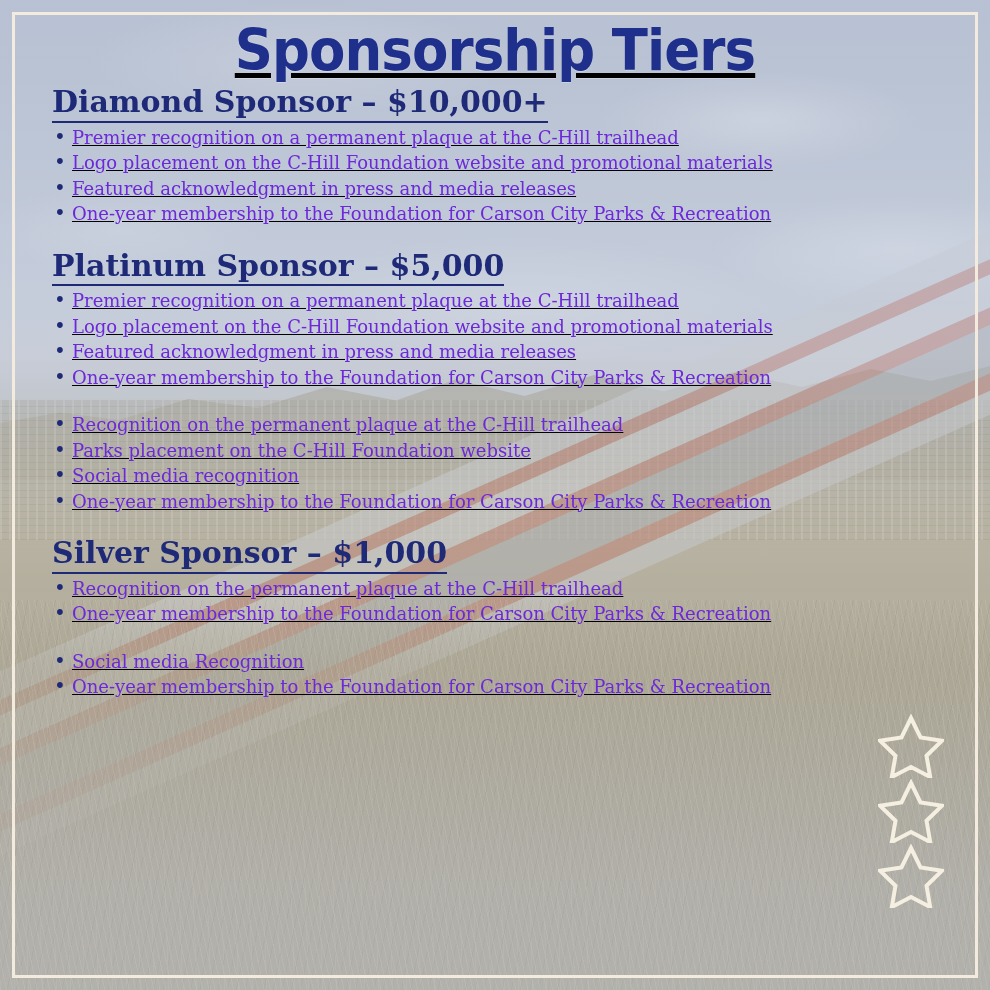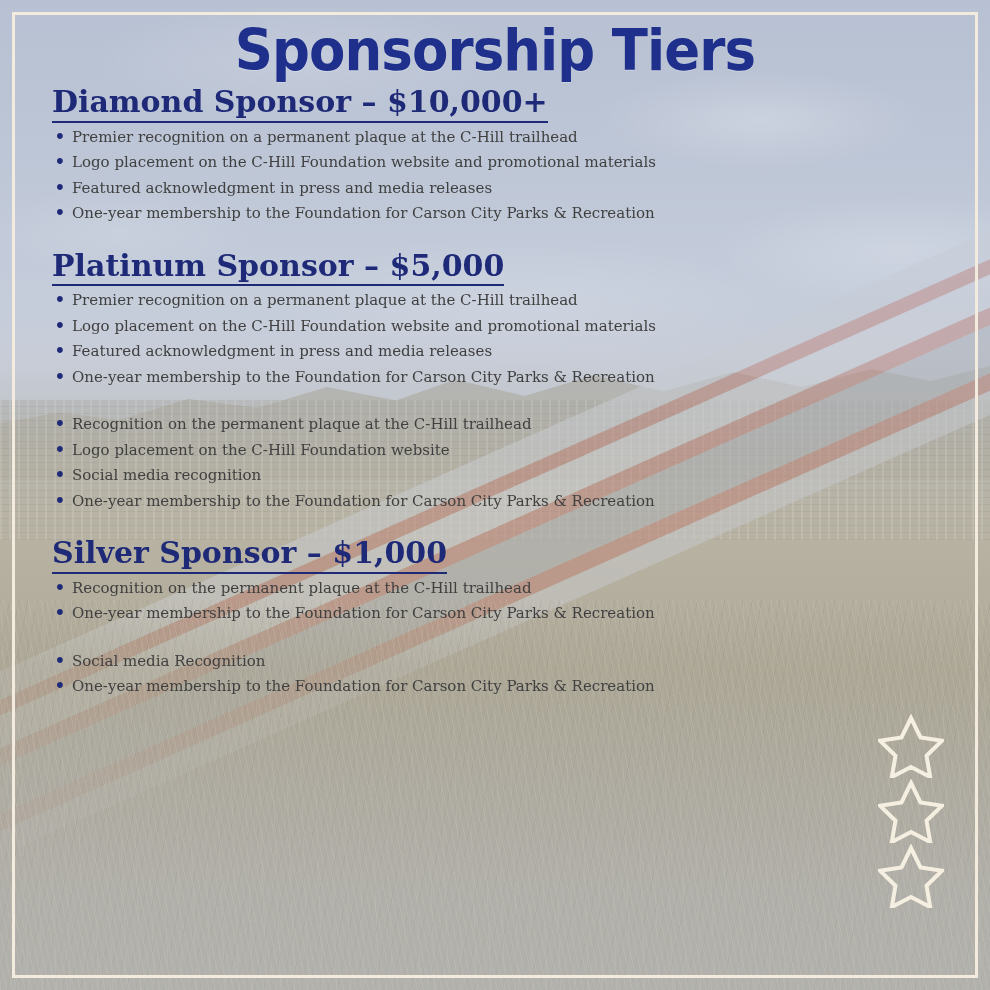--- a/index.html
+++ b/index.html
@@ -9,20 +9,21 @@
     font-family:"DejaVu Serif", serif;
     background:#b3bacd;
   }
 
   
   #poster{
     position:relative;
     width:990px;height:990px;
     overflow:hidden;
     isolation:isolate;
+    text-decoration:underline;
   }
 
   
   .bg-layer{position:absolute;inset:0;}
 
   
   .bg-sky{
     background:linear-gradient(180deg,
       #aab4c8 0%,
       #b0bacc 8%,
@@ -165,23 +166,23 @@
     white-space:nowrap;
   }
 
   .benefits{
     list-style:none;
     margin:0;
     padding:0 0 0 52px;
   }
   .benefit{
     position:relative;
-    color:#404040;
+    color:#6d28d9;
     font-family:"DejaVu Serif", serif;
-    font-size:15px;
+    font-size:18px;
     line-height:25.5px;
     padding-left:20px;
     max-width:790px;
   }
   .benefit::before{
     content:"\2022";
     position:absolute;
     left:2px;top:0;
     font-size:20px;
     line-height:25.5px;
@@ -248,21 +249,21 @@
         <div class="tier-gap"></div>
         <section class="tier" id="tier-block-1"><div class="tier-title">Platinum Sponsor – $5,000</div><ul class="benefits">
             <li class="benefit">Premier recognition on a permanent plaque at the C-Hill trailhead</li>
             <li class="benefit">Logo placement on the C-Hill Foundation website and promotional materials</li>
             <li class="benefit">Featured acknowledgment in press and media releases</li>
             <li class="benefit">One-year membership to the Foundation for Carson City Parks &amp; Recreation</li>
           </ul></section>
         <div class="tier-gap"></div>
         <section class="tier" id="tier-block-2"><ul class="benefits">
             <li class="benefit">Recognition on the permanent plaque at the C-Hill trailhead</li>
-            <li class="benefit">Logo placement on the C-Hill Foundation website</li>
+            <li class="benefit">Parks placement on the C-Hill Foundation website</li>
             <li class="benefit">Social media recognition</li>
             <li class="benefit">One-year membership to the Foundation for Carson City Parks &amp; Recreation</li>
           </ul></section>
         <div class="tier-gap"></div>
         <section class="tier" id="tier-block-3"><div class="tier-title">Silver Sponsor – $1,000</div><ul class="benefits">
             <li class="benefit">Recognition on the permanent plaque at the C-Hill trailhead</li>
             <li class="benefit">One-year membership to the Foundation for Carson City Parks &amp; Recreation</li>
           </ul></section>
         <div class="tier-gap"></div>
         <section class="tier" id="tier-block-4"><ul class="benefits">

